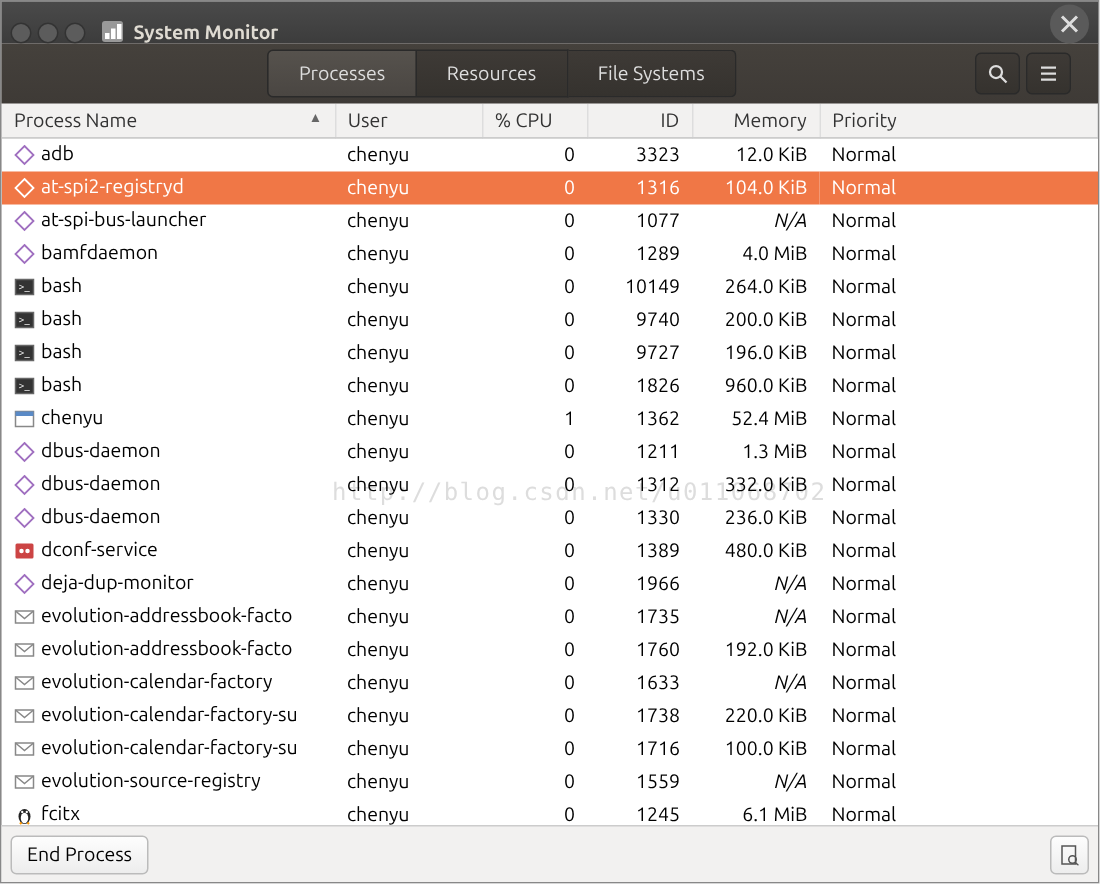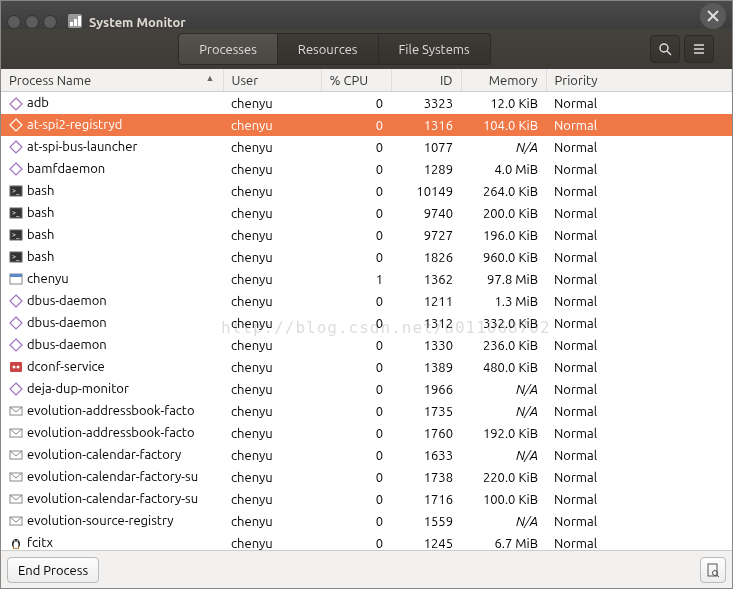--- a/index.html
+++ b/index.html
@@ -182,21 +182,21 @@
             <td><span>Normal</span></td>
           </tr>
           <tr>
             <td><span class="proc-icon"><svg width="14" height="14">
                   <rect x="1" y="2" width="12" height="10" fill="#fff" stroke="#888"></rect>
                   <rect x="1" y="2" width="12" height="3" fill="#5a8ac6"></rect>
                 </svg></span><span>chenyu</span></td>
             <td><span>chenyu</span></td>
             <td class="col-cpu"><span>1</span></td>
             <td class="col-id"><span>1362</span></td>
-            <td class="col-mem"><span>97.8 MiB</span></td>
+            <td class="col-mem"><span>52.4 MiB</span></td>
             <td><span>Normal</span></td>
           </tr>
           <tr>
             <td><span class="proc-icon"><svg width="14" height="14">
                   <path d="M7 1 L13 7 L7 13 L1 7 Z" fill="none" stroke="#a070c0" stroke-width="1.2"></path>
                 </svg></span><span>dbus-daemon</span></td>
             <td><span>chenyu</span></td>
             <td class="col-cpu"><span>0</span></td>
             <td class="col-id"><span>1211</span></td>
             <td class="col-mem"><span>1.3 MiB</span></td>
@@ -314,21 +314,21 @@
             <td><span class="proc-icon"><svg width="14" height="14">
                   <ellipse cx="7" cy="8" rx="4" ry="5" fill="#222"></ellipse>
                   <ellipse cx="7" cy="9" rx="2.5" ry="3.5" fill="#fff"></ellipse>
                   <circle cx="5.5" cy="5" r="0.8" fill="#fff"></circle>
                   <circle cx="8.5" cy="5" r="0.8" fill="#fff"></circle>
                   <path d="M5 12 L4 13 M9 12 L10 13" stroke="#f90" stroke-width="1.5"></path>
                 </svg></span><span>fcitx</span></td>
             <td><span>chenyu</span></td>
             <td class="col-cpu"><span>0</span></td>
             <td class="col-id"><span>1245</span></td>
-            <td class="col-mem"><span>6.7 MiB</span></td>
+            <td class="col-mem"><span>6.1 MiB</span></td>
             <td><span>Normal</span></td>
           </tr>
         </tbody>
     </table>
   </div>
 
   <div class="footer">
     <button class="end-btn">End Process</button>
     <div class="f-right">
       <svg width="14" height="14">

